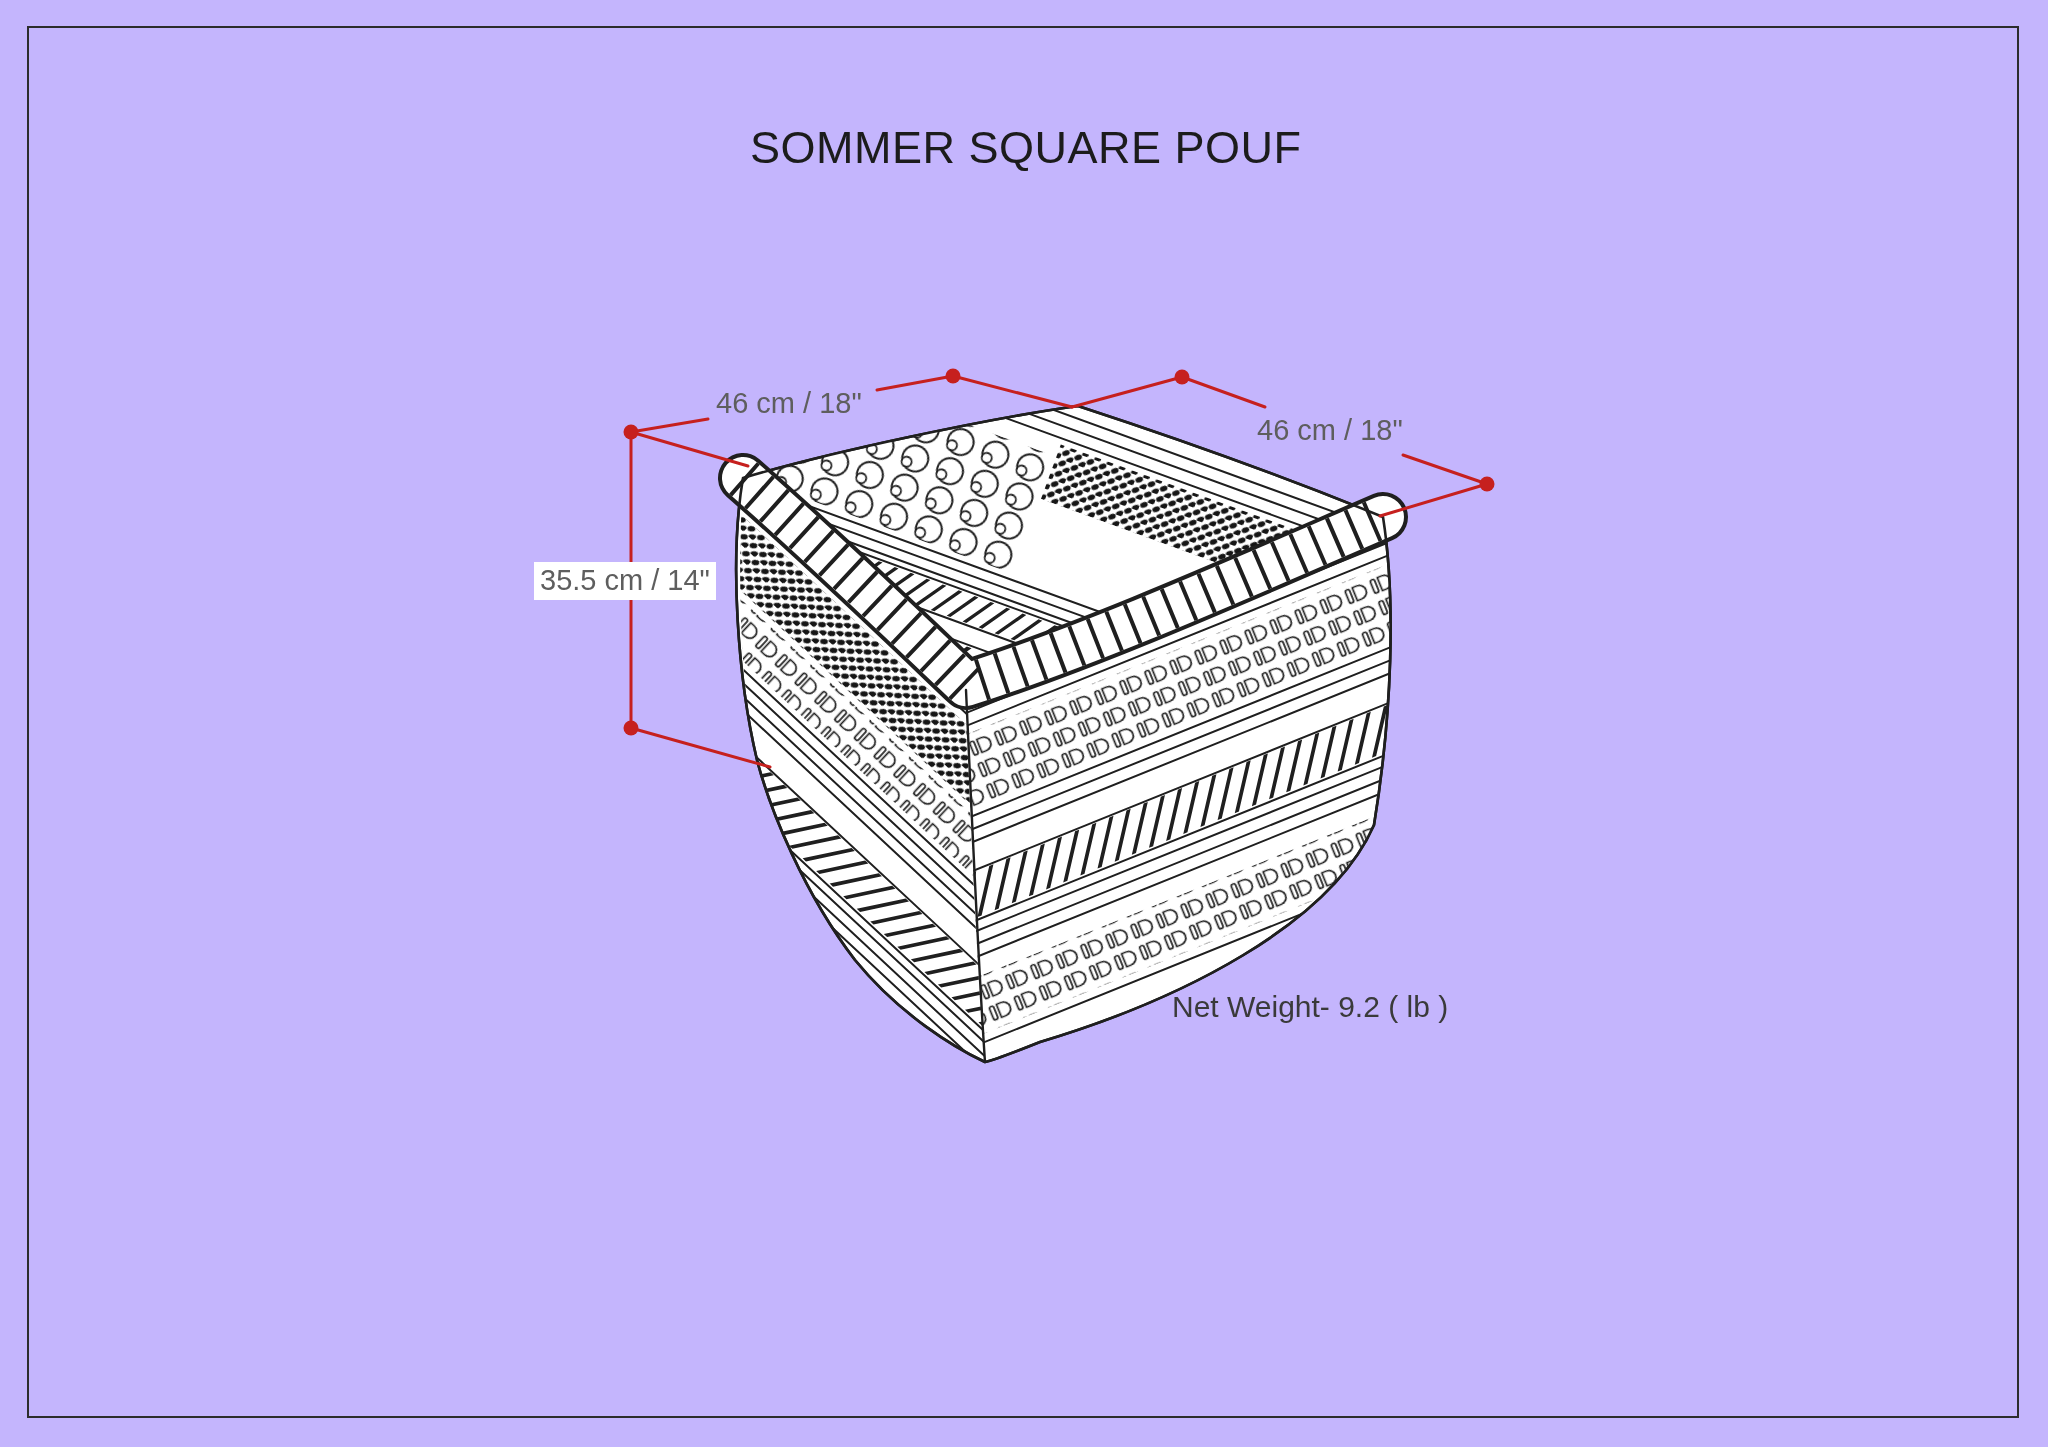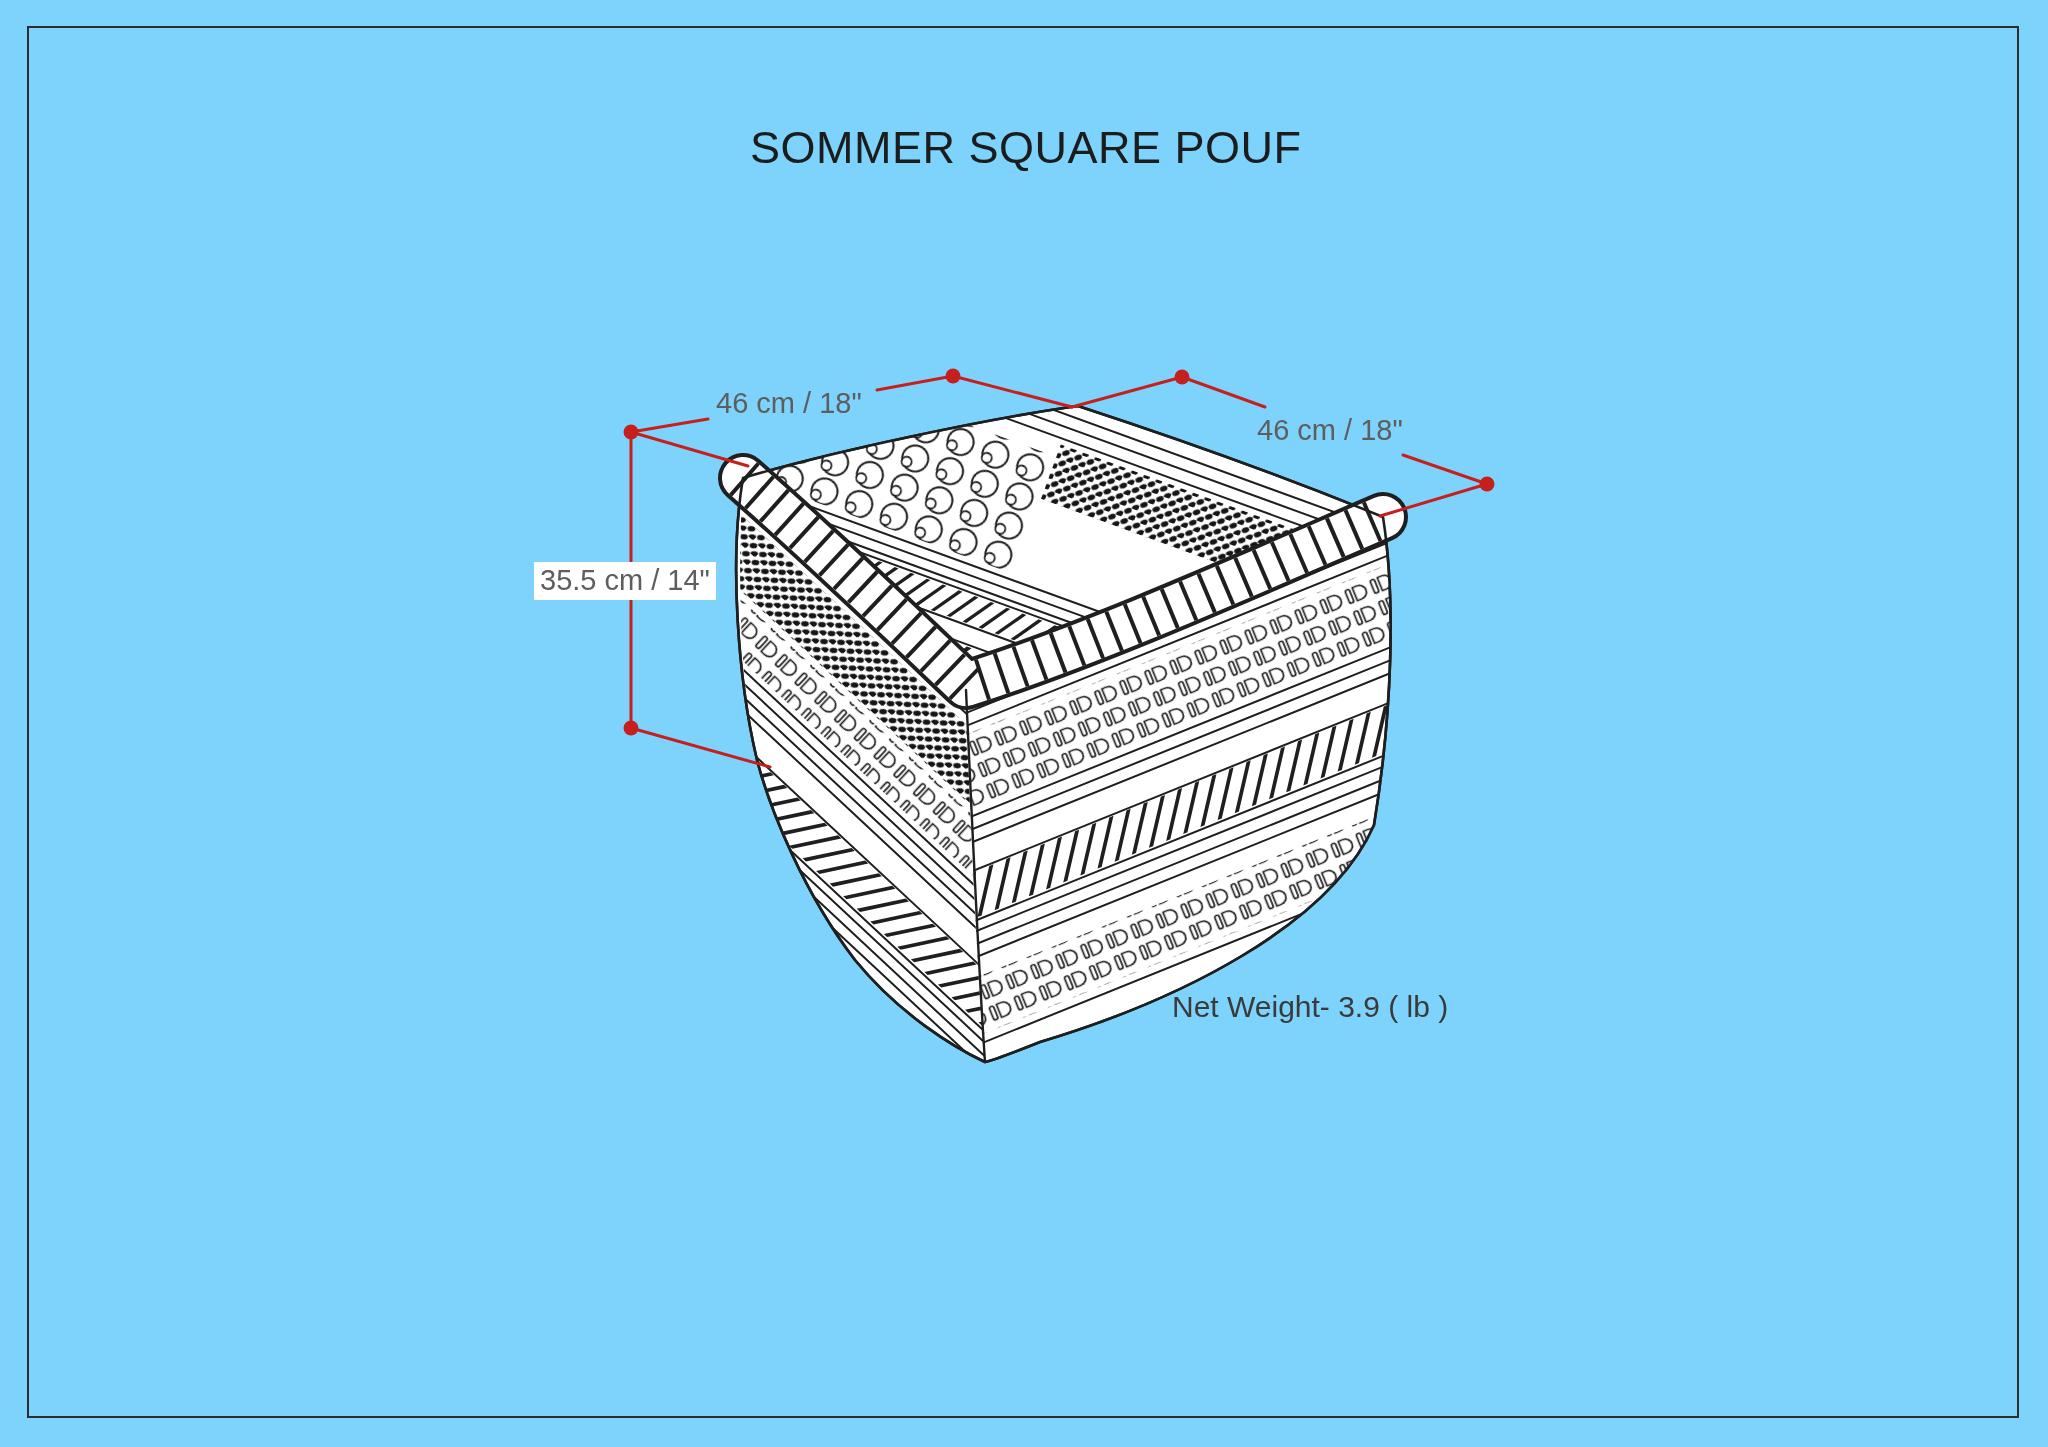--- a/index.html
+++ b/index.html
@@ -1,20 +1,20 @@
 <!DOCTYPE html>
 <html><head>
 <meta charset="utf-8">
 <style>
   html, body { margin: 0; padding: 0; background: #e8e8e8; }
   .canvas {
     position: relative;
     width: 2048px;
     height: 1447px;
-    background: #7dd3fc;
+    background: #c4b5fd;
     font-family: "Liberation Sans", sans-serif;
     overflow: hidden;
   }
   .frame {
     position: absolute;
     left: 27px; top: 26px;
     width: 1988px; height: 1388px;
     border: 2px solid #2c2c2c;
     pointer-events: none;
   }
@@ -198,15 +198,15 @@
       <circle cx="1487" cy="484" r="7.5" stroke="none"></circle>
     </g>
   </svg>
 
   <div class="dim-label dim-width">46 cm / 18"</div>
 
   <div class="dim-label dim-depth">46 cm / 18"</div>
 
   <div class="dim-label dim-height">35.5 cm / 14"</div>
 
-  <div class="net-weight">Net Weight- 3.9 ( lb )</div>
+  <div class="net-weight">Net Weight- 9.2 ( lb )</div>
 
 </div>
 
 </body></html>

